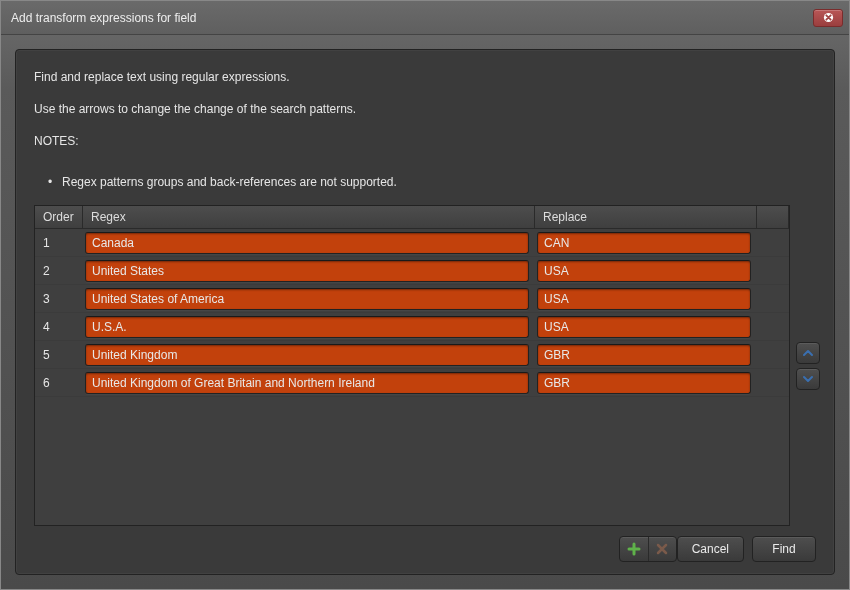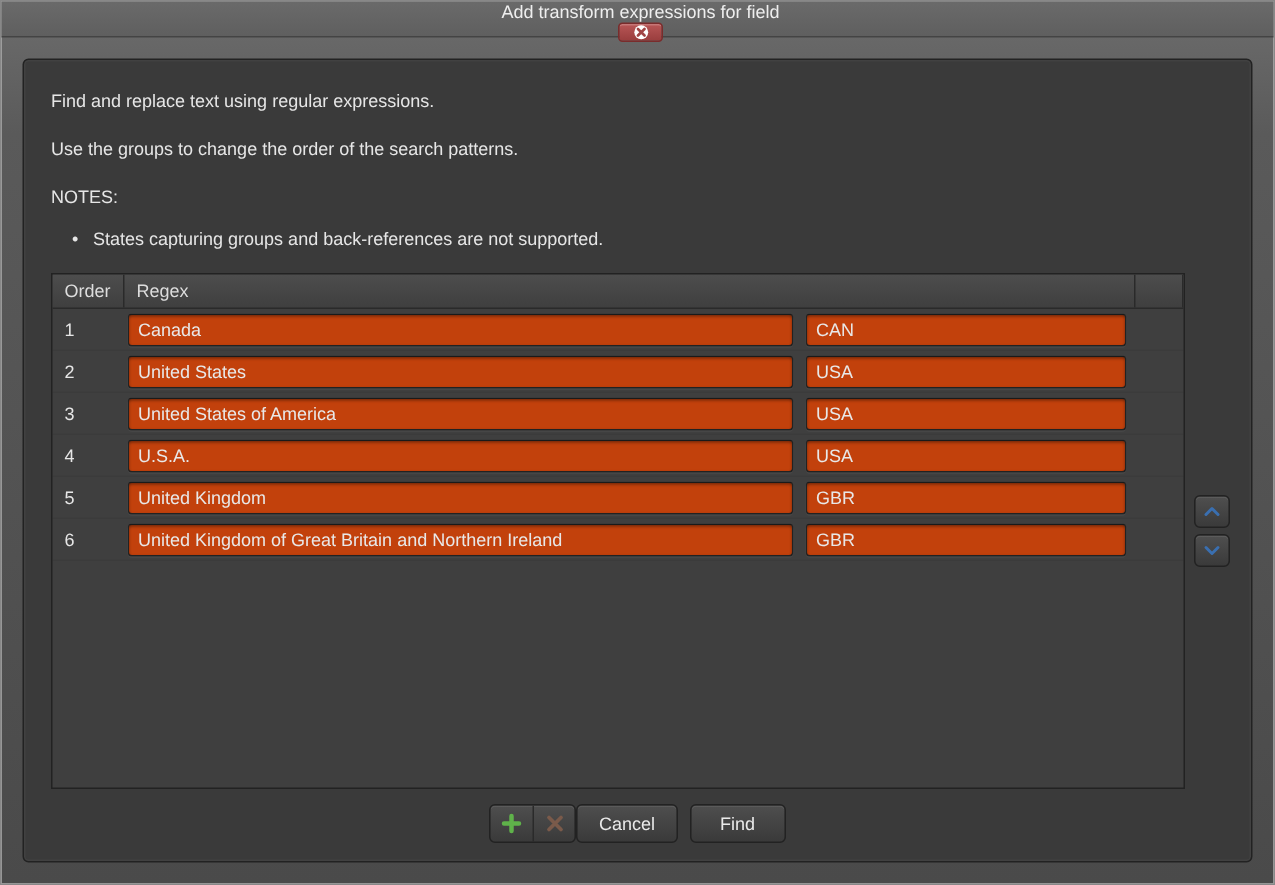--- a/index.html
+++ b/index.html
@@ -15,28 +15,27 @@
   .window {
     width: 850px;
     height: 590px;
     background: linear-gradient(#6d6d6d, #5a5a5a 15%, #4a4a4a);
     border: 1px solid #888;
     box-shadow: 0 3px 8px rgba(0,0,0,0.5);
     display: flex;
     flex-direction: column;
   }
   .titlebar {
-    height: 24px;
+    height: 34px;
     display: flex;
     align-items: center;
     justify-content: space-between;
     padding: 0 6px 0 10px;
     background: linear-gradient(#6a6a6a, #5f5f5f);
     border-bottom: 1px solid #444;
-    flex-direction: column;
   }
   .titlebar-title {
     color: #eee;
     font-size: 12px;
   }
   .close-btn {
     width: 30px;
     height: 18px;
     border-radius: 3px;
     background: linear-gradient(#b85656, #9a3e3e);
@@ -60,21 +59,21 @@
     background: #3a3a3a;
     border: 1px solid #222;
     border-radius: 4px;
     padding: 18px 18px 12px 18px;
     display: flex;
     flex-direction: column;
     box-shadow: inset 0 0 0 1px rgba(255,255,255,0.04);
   }
   .desc { color: #e6e6e6; font-size: 12px; line-height: 1.5; }
   .desc p { margin-bottom: 14px; }
-  .desc .notes-label { margin-bottom: 10px; }
+  .desc .notes-label { margin-bottom: 23px; }
   .desc ul { list-style: none; padding-left: 18px; margin-bottom: 14px; }
   .desc ul li { position: relative; padding-left: 10px; margin-bottom: 2px;}
   .desc ul li::before { content: "•"; position: absolute; left: -4px; top: 0; color: #e6e6e6;}
   .desc ul ul li::before { content: "◦"; }
   .desc ul ul { margin-bottom: 0; padding-left: 24px; }
 
   .grid-wrap {
     flex: 1;
     display: flex;
     flex-direction: row;
@@ -164,21 +163,21 @@
     align-items: center;
     justify-content: center;
     cursor: pointer;
     box-shadow: inset 0 1px 0 rgba(255,255,255,0.08);
   }
   .arrow-btn svg { display:block; }
 
   .footer {
     display: flex;
     align-items: center;
-    justify-content: center;
+    justify-content: flex-end;
     padding-top: 10px;
   }
   .left-controls {
     display: flex;
     border: 1px solid #222;
     border-radius: 4px;
     overflow: hidden;
     background: linear-gradient(#4e4e4e, #3a3a3a);
     box-shadow: inset 0 1px 0 rgba(255,255,255,0.08);
   }
@@ -220,32 +219,33 @@
         <path d="M3 3 L7 7 M7 3 L3 7" stroke="#a04444" stroke-width="1.6" stroke-linecap="round"></path>
       </svg>
     </div>
   </div>
 
   <div class="content">
     <div class="panel">
 
       <div class="desc">
         <p>Find and replace text using regular expressions.</p>
-        <p>Use the groups to change the order of the search patterns.</p>
+        <p>Use the arrows to change the change of the search patterns.</p>
         <p class="notes-label">NOTES:</p>
         <ul>
-          <li>States capturing groups and back-references are not supported.</li>
+          <li>Regex patterns groups and back-references are not supported.</li>
         </ul>
       </div>
 
       <div class="grid-wrap">
         <div class="grid">
           <div class="grid-header">
             <div class="col col-order">Order</div>
             <div class="col col-find">Regex</div>
+            <div class="col col-replace">Replace</div>
             <div class="col col-spacer"></div>
           </div>
           <div class="grid-body" id="grid-body">
               <div class="row">
                 <div class="cell-order">1</div>
                 <div class="cell-find"><input class="field" value="Canada" style=""></div>
                 <div class="cell-replace"><input class="field" value="CAN" style=""></div>
                 <div class="cell-spacer"></div>
               </div>
               <div class="row">

